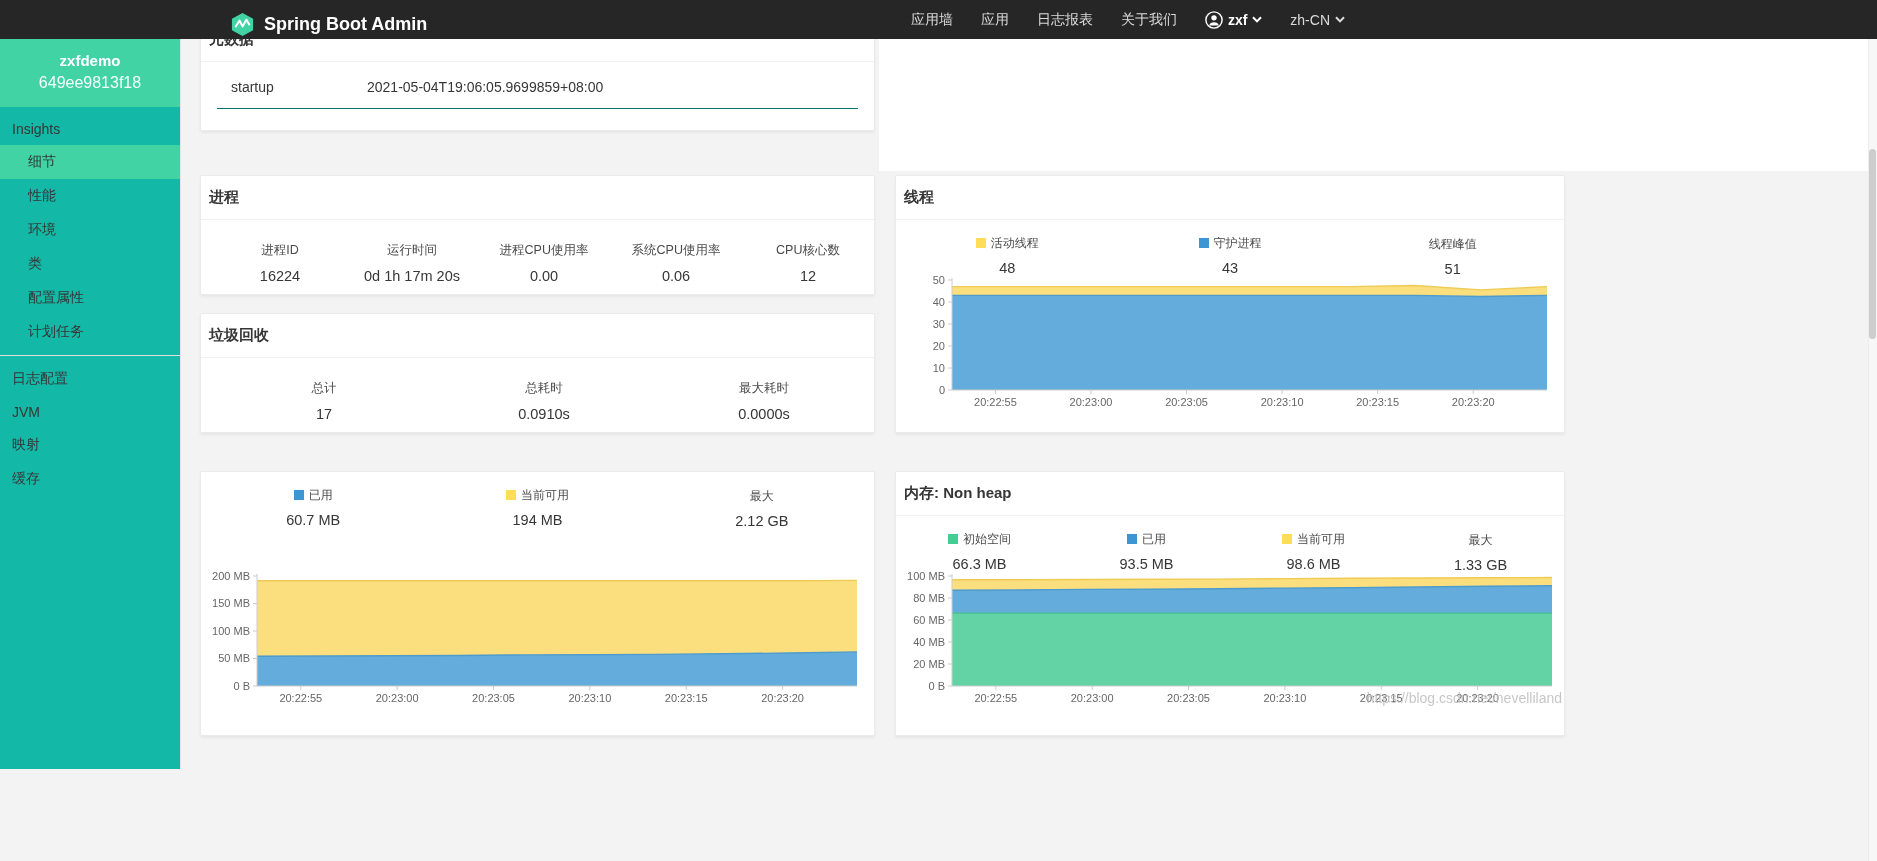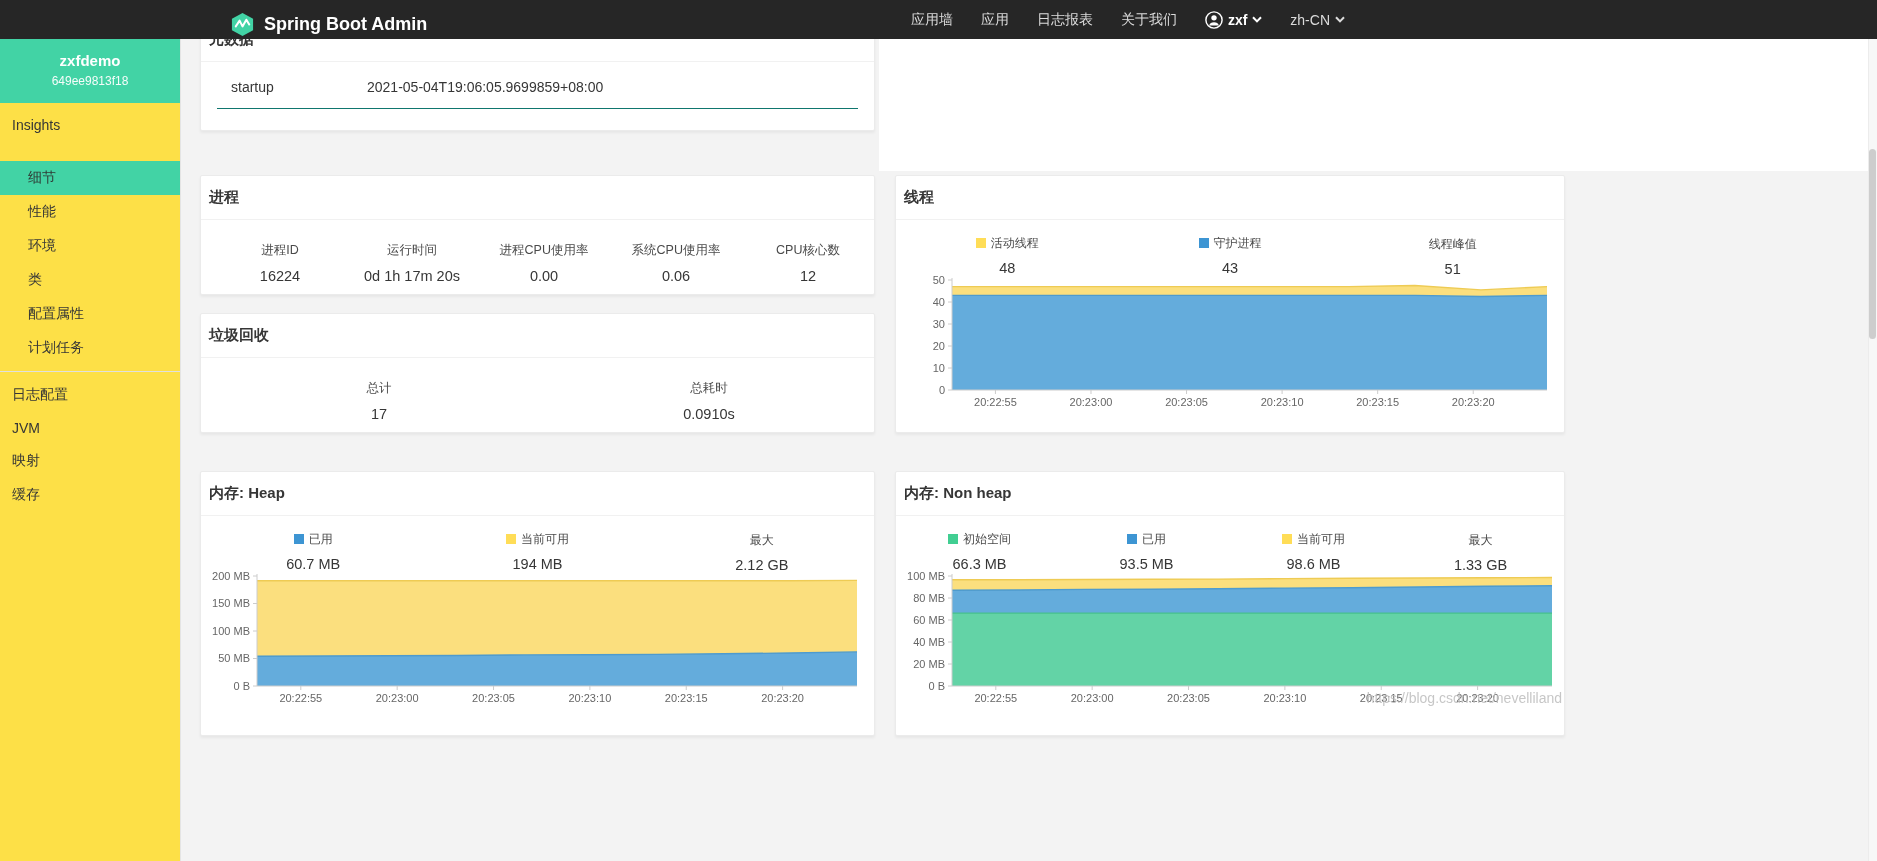--- a/index.html
+++ b/index.html
@@ -16,29 +16,29 @@
   .brand { position:absolute; left:230px; top:0; height:48px; display:flex; align-items:center; gap:9px;
            color:#fff; font-size:18px; font-weight:bold; cursor:pointer; }
   .logo { width:25px; height:25px; display:block; }
   .nav-right { position:absolute; right:532px; top:0; height:39px; display:flex; align-items:center; gap:28px; }
   .nav-links { display:flex; align-items:center; gap:28px; }
   .nav-link { color:#dcdcdc; font-size:14px; cursor:pointer; white-space:nowrap; }
   .nav-user, .nav-locale { display:flex; align-items:center; gap:5px; color:#fff; font-size:14px; cursor:pointer; }
   .nav-user { font-weight:bold; }
   .nav-locale { color:#dcdcdc; }
   
-  .sidebar { position:absolute; top:39px; left:0; width:181px; height:822px; background:#fde047;
+  .sidebar { position:absolute; top:39px; left:0; width:181px; height:730px; background:#14b8a6;
              border-right:1px solid #e4e4e4; z-index:20; }
   .instance { background:#42d3a5; color:#fff; text-align:center; padding:13px 8px 15px; }
   .instance-name { font-size:15px; font-weight:bold; margin-bottom:5px; }
-  .instance-id { font-size:12px; opacity:.95; }
+  .instance-id { font-size:16px; opacity:.95; }
   .menu { padding-top:6px; }
   .menu-item { font-size:14px; color:#363636; padding:8px 12px; cursor:pointer; }
   .menu-item.indent { padding-left:28px; }
-  .menu-item.active { background:#42d3a5; color:#2f3b35;margin-top:20px; }
+  .menu-item.active { background:#42d3a5; color:#2f3b35; }
   .menu-divider { border-top:1px solid #e0e0e0; margin:6px 0; }
   
   .white-remnant { position:absolute; left:879px; top:39px; width:998px; height:132px; background:#ffffff; z-index:1; }
   .card { position:absolute; background:#fff; border:1px solid #ebebeb; border-radius:2px;
           box-shadow:0 2px 3px rgba(10,10,10,.05); z-index:2; }
   .card-header { padding:12px 8px; border-bottom:1px solid #f1f1f1; font-size:15px; font-weight:bold; color:#363636; }
   #card-metadata { left:200px; top:17px;  width:675px; height:114px; }
   #card-process  { left:200px; top:175px; width:675px; height:120px; }
   #card-gc       { left:200px; top:313px; width:675px; height:120px; }
   #card-heap     { left:200px; top:471px; width:675px; height:265px; }
@@ -111,25 +111,28 @@
   <div class="card-header">垃圾回收</div>
   <div class="stats">
       <div class="stat">
         <div class="stat-label">总计</div>
         <div class="stat-value">17</div>
       </div>
       <div class="stat">
         <div class="stat-label">总耗时</div>
         <div class="stat-value">0.0910s</div>
       </div>
+      <div class="stat">
+        <div class="stat-label">最大耗时</div>
+        <div class="stat-value">0.0000s</div>
+      </div>
     </div>
 </section>
 
 <section class="card" id="card-heap">
-  <div class="card-header">内存: Heap</div>
   <div class="legend-row">
       <div class="legend-item"><span class="legend-label">
           <span class="legend-swatch" style="background:#3d95d3"></span>
           <span>已用</span>
         </span><div class="legend-value">60.7 MB</div></div>
       <div class="legend-item"><span class="legend-label">
           <span class="legend-swatch" style="background:#ffdd57"></span>
           <span>当前可用</span>
         </span><div class="legend-value">194 MB</div></div>
       <div class="legend-item"><span class="legend-label">

